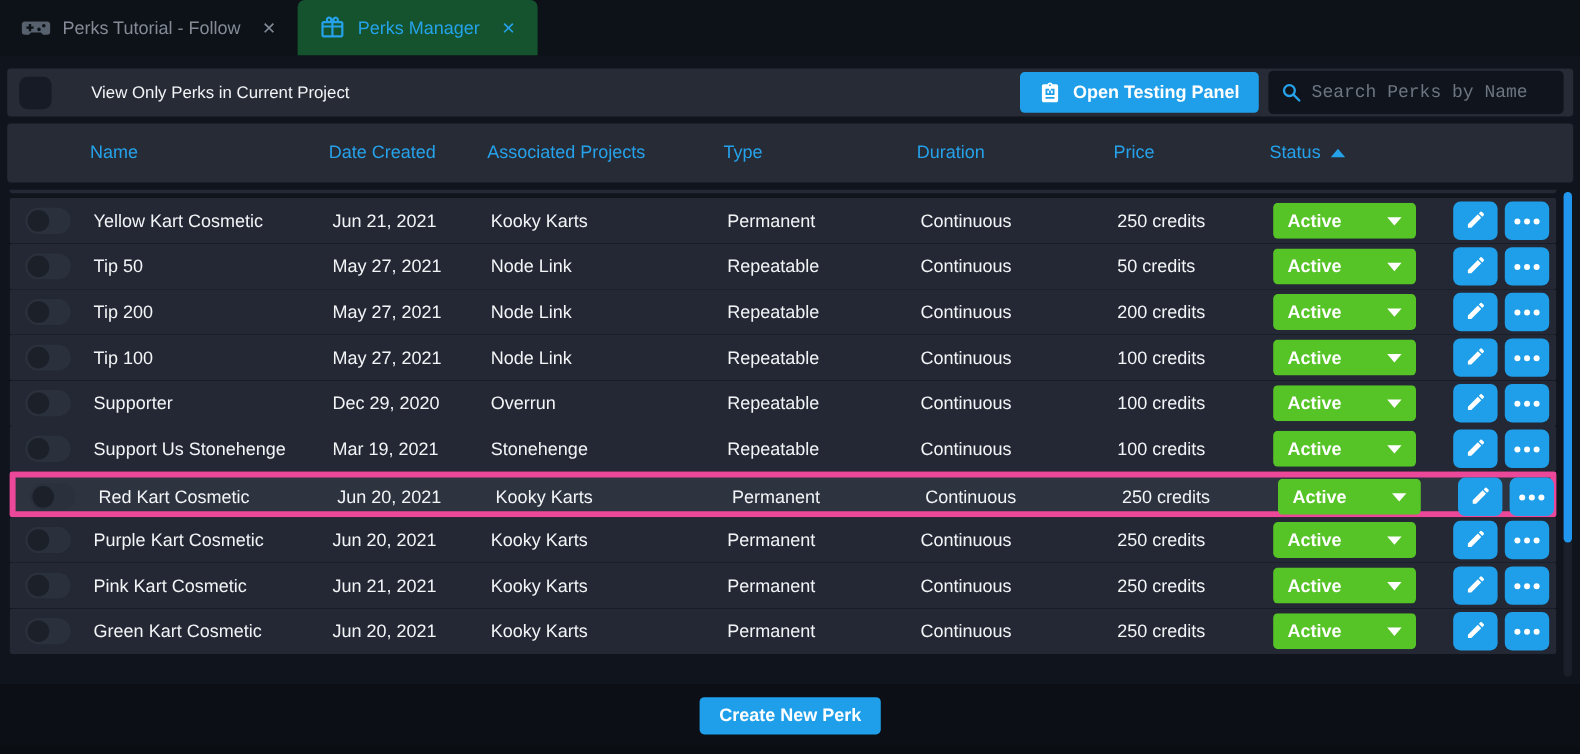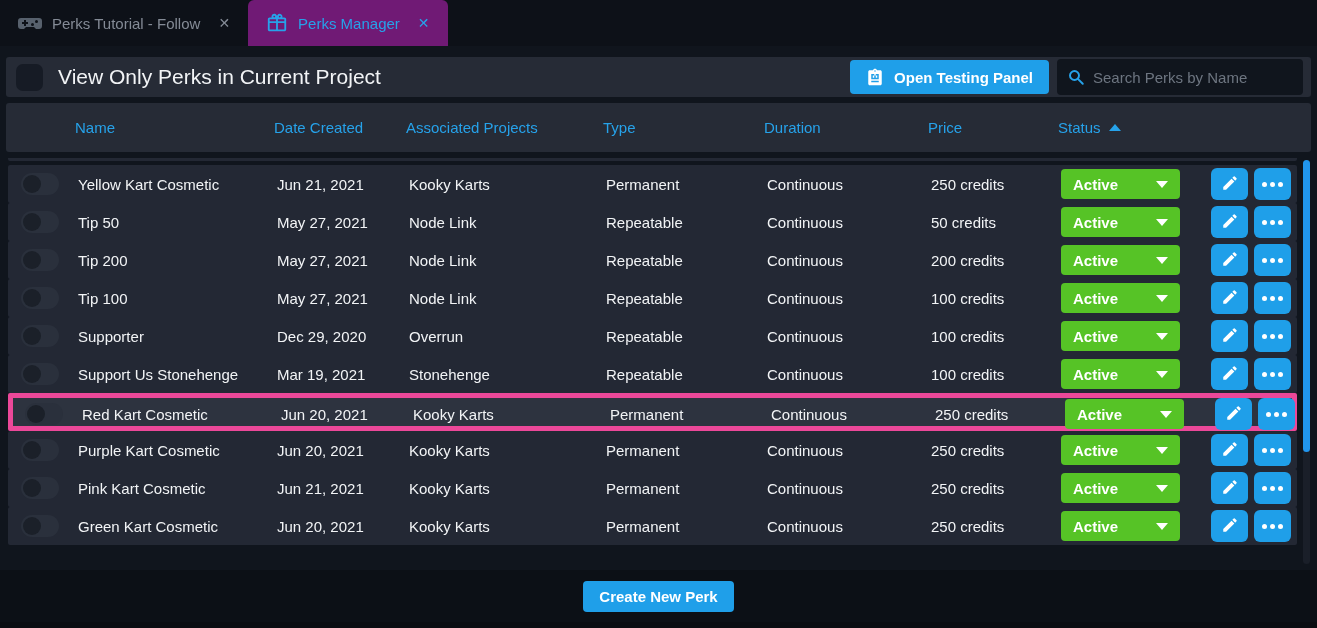--- a/index.html
+++ b/index.html
@@ -26,21 +26,21 @@
     font-size: 15px;
     cursor: pointer;
     color: #848b96;
   }
   .tab .tab-close {
     font-size: 14px;
     color: #848b96;
     margin-left: 8px;
   }
   .tab.active {
-    background: #701a75;
+    background: #14532d;
     color: #26a2ea;
     border-radius: 6px 6px 0 0;
   }
   .tab.active .tab-close { color: #26a2ea; }
   .tab-icon { display: flex; align-items: center; }
   .tab-icon svg { display: block; }
 
   
   .toolbar {
     margin: 11px 6px 6px 6px;
@@ -51,21 +51,21 @@
     align-items: center;
     padding: 0 8px 0 10px;
   }
   .checkbox {
     width: 27px; height: 27px;
     background: #161b25;
     border-radius: 7px;
     margin-right: 15px;
     cursor: pointer;
   }
-  .filter-label { font-size: 21px; color: #f2f4f6; }
+  .filter-label { font-size: 14px; color: #f2f4f6; margin-left: 18px; }
   .toolbar-spacer { flex: 1; }
   .btn-blue {
     background: #1f9fe9;
     color: #fff;
     border: none;
     border-radius: 4px;
     height: 34px;
     padding: 12px 16px;
     font-size: 15px;
     font-weight: bold;
@@ -85,21 +85,21 @@
     align-items: center;
     padding: 0 10px;
     gap: 8px;
   }
   .searchbox input {
     background: transparent;
     border: none;
     outline: none;
     color: #d6dae0;
     font-size: 15px;
-    font-family: Liberation Sans, sans-serif;
+    font-family: Liberation Mono, monospace;
     width: 100%;
   }
   .searchbox input::placeholder { color: #6d7580; }
 
   
   .grid-cols {
     display: grid;
     grid-template-columns: 63px 199px 132px 197px 161px 164px 130px 150px 1fr;
     align-items: center;
   }

